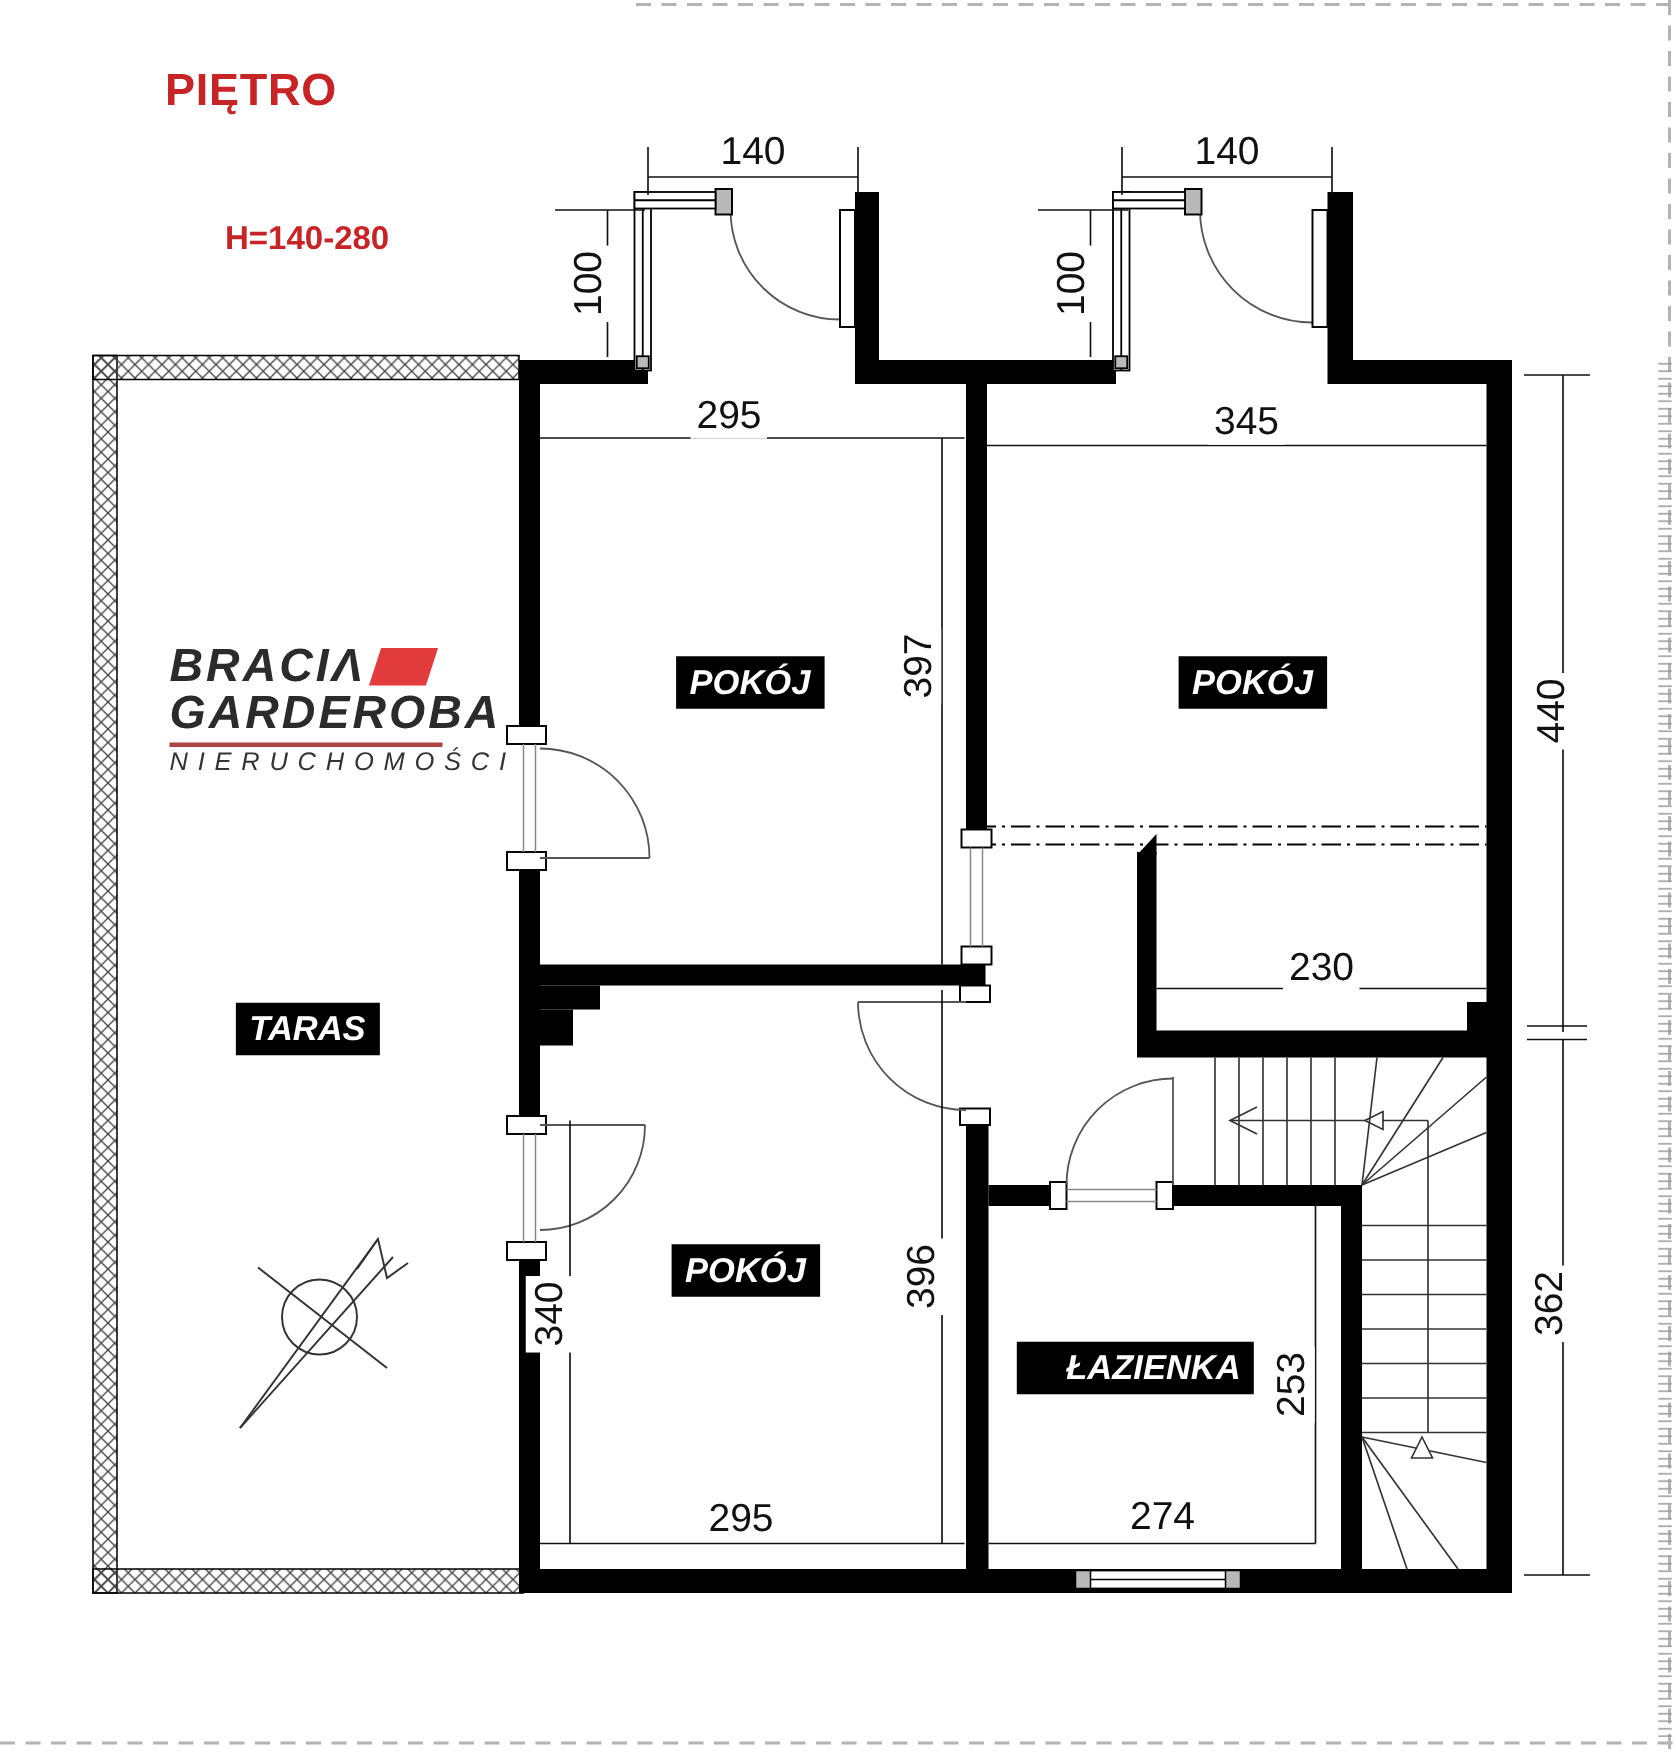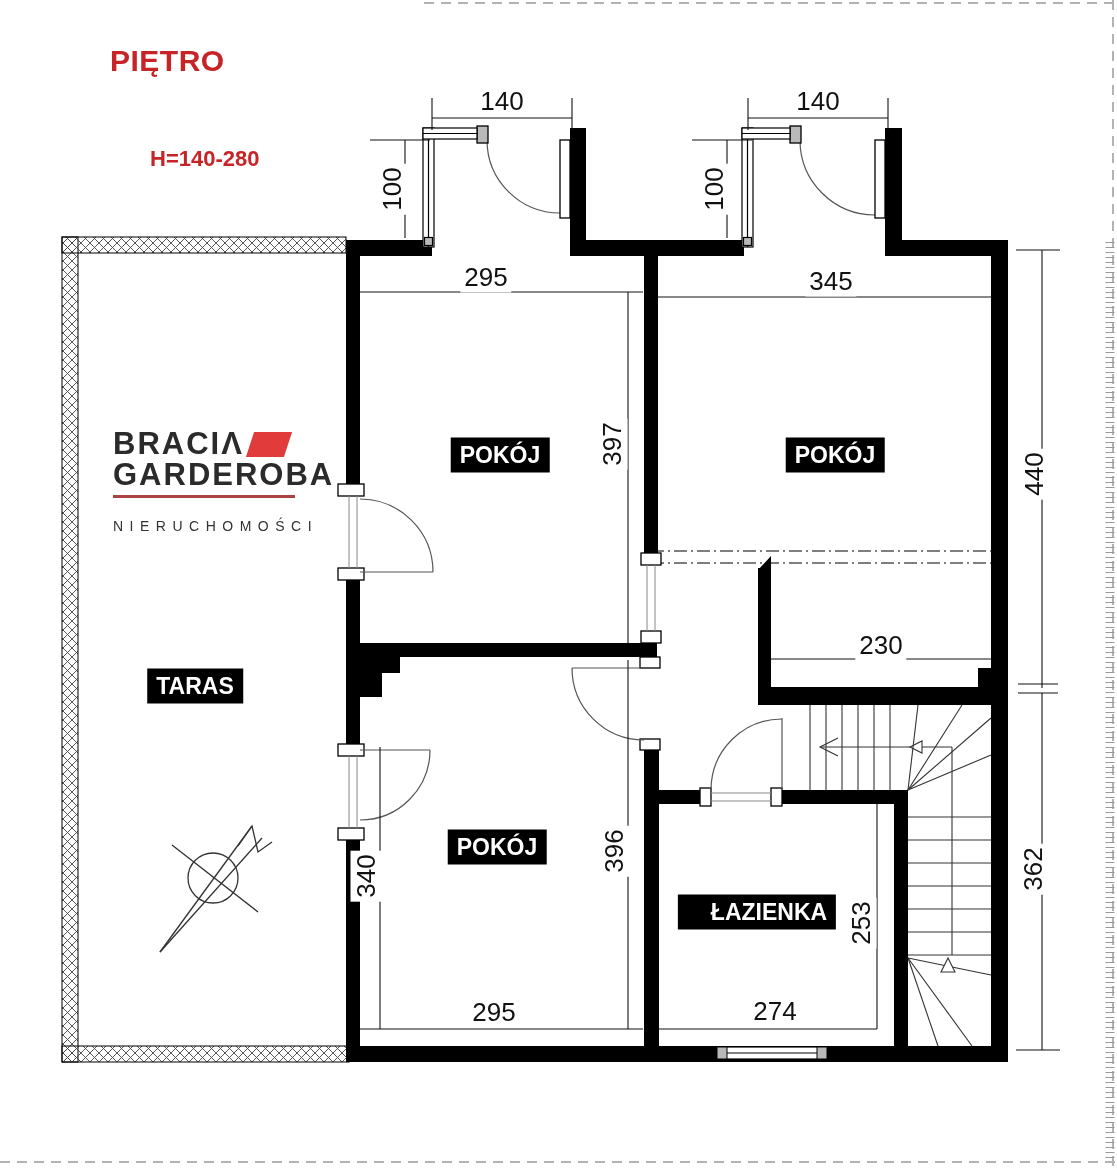--- a/index.html
+++ b/index.html
@@ -3,32 +3,32 @@
 <meta charset="utf-8">
 <style>
   html,body{margin:0;padding:0;background:#fff;}
   #plan{position:relative;width:1117px;height:1168px;background:#ffffff;overflow:hidden;
         font-family:"Liberation Sans","DejaVu Sans",sans-serif;}
   #plan svg{position:absolute;left:0;top:0;}
   .abs{position:absolute;}
   .red-title{color:#c62427;font-weight:bold;font-size:30px;letter-spacing:0.5px;}
   .red-sub{color:#c62427;font-weight:bold;font-size:22px;}
   .room-label{background:#000;color:#fff;font-size:23px;font-weight:600;
-              padding:4px 9px;white-space:nowrap;transform:translate(-50%,-50%);}
+              padding:4px 9px;white-space:nowrap;transform:translate(-50%,-50%);font-style:italic;}
   .dim{color:#111;font-size:26px;background:#fff;padding:0 4px;white-space:nowrap;
        transform:translate(-50%,-50%);}
   .dim.rot{transform:translate(-50%,-50%) rotate(-90deg);}
   
-  .logo{width:200px;}
+  .logo{width:200px;font-style:italic;}
   .logo-row1{display:flex;align-items:center;}
   .brand{font-size:31px;font-weight:bold;color:#2b2b2b;letter-spacing:2px;line-height:1.0;}
   .logo-mark{width:38px;height:25px;background:#e23b3b;transform:skewX(-18deg);
              margin-left:6px;margin-top:2px;}
   .logo-rule{width:182px;height:3px;background:#a94442;margin-top:5px;}
-  .tagline{font-size:14px;color:#333;letter-spacing:6.5px;margin-top:20px;font-weight:500;}
+  .tagline{font-size:17px;color:#333;letter-spacing:6.5px;margin-top:0;font-weight:500;}
 </style>
 </head>
 <body>
 
 <div id="plan">
 
   <svg width="1117" height="1168" viewBox="0 0 1117 1168">
     <defs>
       <pattern id="crosshatch" width="9" height="9" patternUnits="userSpaceOnUse">
         <path d="M0,0 L9,9 M9,0 L0,9" stroke="#444" stroke-width="0.9" fill="none"></path>
@@ -246,21 +246,21 @@
     </div>
     <div class="brand">GARDEROBA</div>
     <div class="logo-rule"></div>
     <div class="tagline">NIERUCHOMOŚCI</div>
   </div>
 
   <div class="abs room-label" style="left:500px;top:455px;">POKÓJ</div>
   <div class="abs room-label" style="left:835px;top:455px;">POKÓJ</div>
   <div class="abs room-label" style="left:497px;top:847px;">POKÓJ</div>
   <div class="abs room-label" style="left:757px;top:912px;padding-left:33px;">ŁAZIENKA</div>
-  <div class="abs room-label" style="left:195px;top:686px;">TARAS</div>
+  <div class="abs room-label" style="left:205px;top:686px;">TARAS</div>
 
   <div class="abs dim" style="left:502px;top:101px;">140</div>
   <div class="abs dim" style="left:818px;top:101px;">140</div>
   <div class="abs dim rot" style="left:392px;top:189px;">100</div>
   <div class="abs dim rot" style="left:714px;top:189px;">100</div>
   <div class="abs dim" style="left:486px;top:277px;">295</div>
   <div class="abs dim" style="left:831px;top:281px;">345</div>
   <div class="abs dim rot" style="left:612px;top:444px;">397</div>
   <div class="abs dim rot" style="left:1034px;top:474px;">440</div>
   <div class="abs dim" style="left:881px;top:645px;text-align:center;">230</div>

